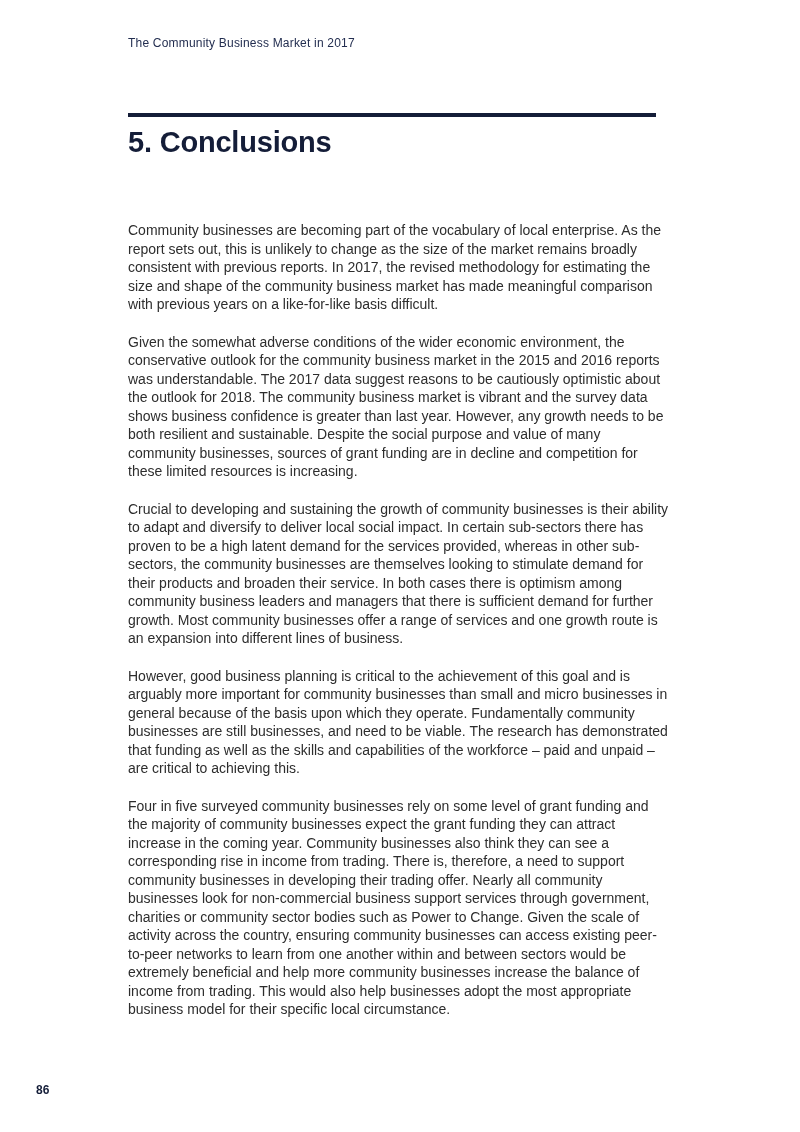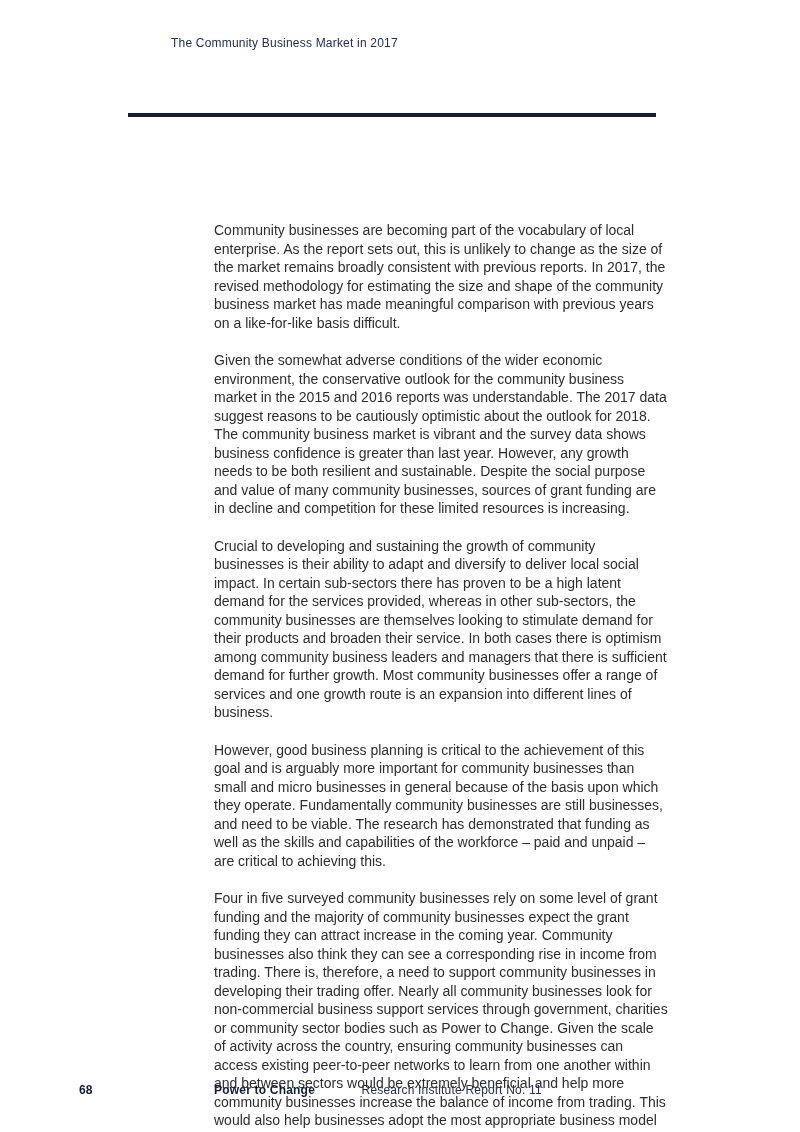--- a/index.html
+++ b/index.html
@@ -1,21 +1,21 @@
 <!DOCTYPE html>
 <html style="--navy-dark: #141d38; --navy: #232e50; --body-text: #2d2d2d; --page-bg: #ffffff;"><head>
 <meta charset="utf-8">
 <style>
   :root {
     --navy-dark: #141d38;
     --navy: #232e50;
     --body-text: #2d2d2d;
     --page-bg: #ffffff;
   }
-  * { box-sizing: border-box; padding-left: 43px; }
+  * { box-sizing: border-box; }
   html, body { margin: 0; padding: 0; }
   body {
     width: 800px;
     height: 1132px;
     background: var(--page-bg);
     font-family: "Liberation Sans", sans-serif;
     position: relative;
     overflow: hidden;
   }
   .page {
@@ -90,29 +90,27 @@
 </style>
 </head>
 <body>
 
 <div class="page">
 
   <div class="running-header">The Community Business Market in 2017</div>
 
   <div class="section-rule"></div>
 
+  <h1 class="section-heading">5. Conclusions</h1>
 
   <div class="body-content">
     <p>Community businesses are becoming part of the vocabulary of local enterprise. As the report sets out, this is unlikely to change as the size of the market remains broadly consistent with previous reports. In 2017, the revised methodology for estimating the size and shape of the community business market has made meaningful comparison with previous years on a like-for-like basis difficult.</p>
     <p>Given the somewhat adverse conditions of the wider economic environment, the conservative outlook for the community business market in the 2015 and 2016 reports was understandable. The 2017 data suggest reasons to be cautiously optimistic about the outlook for 2018. The community business market is vibrant and the survey data shows business confidence is greater than last year. However, any growth needs to be both resilient and sustainable. Despite the social purpose and value of many community businesses, sources of grant funding are in decline and competition for these limited resources is increasing.</p>
     <p>Crucial to developing and sustaining the growth of community businesses is their ability to adapt and diversify to deliver local social impact. In certain sub-sectors there has proven to be a high latent demand for the services provided, whereas in other sub-sectors, the community businesses are themselves looking to stimulate demand for their products and broaden their service. In both cases there is optimism among community business leaders and managers that there is sufficient demand for further growth. Most community businesses offer a range of services and one growth route is an expansion into different lines of business.</p>
     <p>However, good business planning is critical to the achievement of this goal and is arguably more important for community businesses than small and micro businesses in general because of the basis upon which they operate. Fundamentally community businesses are still businesses, and need to be viable. The research has demonstrated that funding as well as the skills and capabilities of the workforce – paid and unpaid – are critical to achieving this.</p>
     <p>Four in five surveyed community businesses rely on some level of grant funding and the majority of community businesses expect the grant funding they can attract increase in the coming year. Community businesses also think they can see a corresponding rise in income from trading. There is, therefore, a need to support community businesses in developing their trading offer. Nearly all community businesses look for non-commercial business support services through government, charities or community sector bodies such as Power to Change. Given the scale of activity across the country, ensuring community businesses can access existing peer-to-peer networks to learn from one another within and between sectors would be extremely beneficial and help more community businesses increase the balance of income from trading. This would also help businesses adopt the most appropriate business model for their specific local circumstance.</p>
   </div>
 
   <div class="page-footer">
-    <span class="page-number">68</span>
-    <span class="footer-line">
-      <span class="footer-brand">Power to Change</span><span> Research Institute Report No. 11</span>
-    </span>
+    <span class="page-number">86</span>
   </div>
 
 </div>
 
 </body></html>

